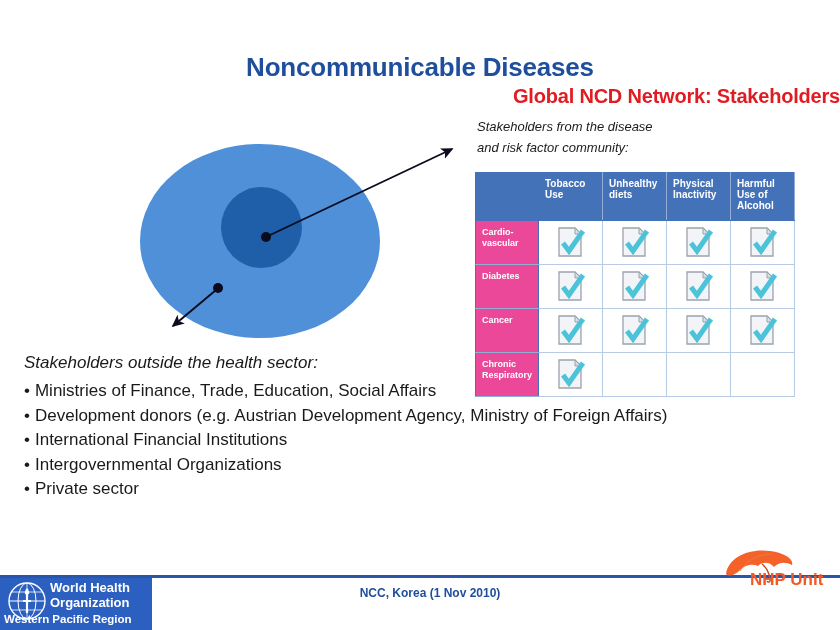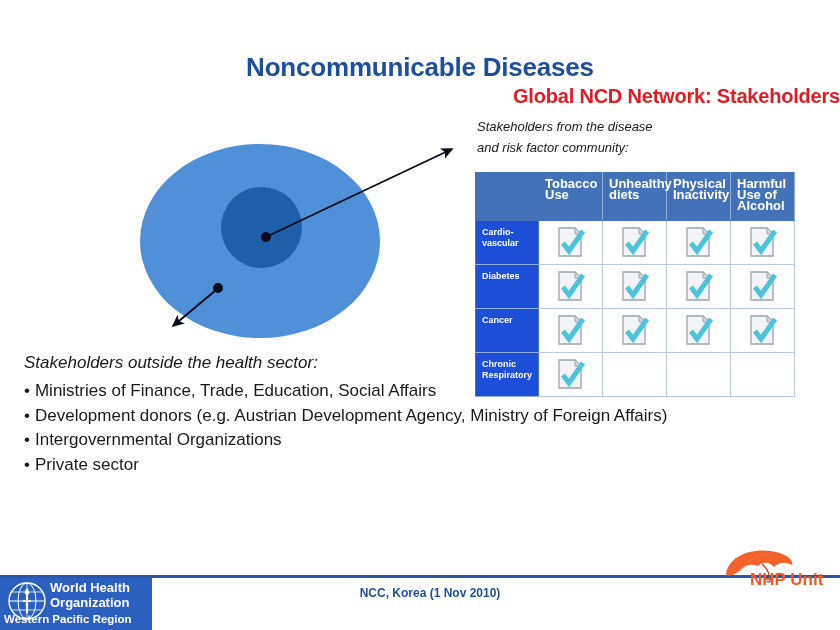--- a/index.html
+++ b/index.html
@@ -105,31 +105,31 @@
   }
   .mx-corner {
     width: 62px;
     height: 42px;
     background: #4472b8;
     border-color: #4472b8 !important;
   }
   .mx-colhead {
     background: #4472b8;
     color: #ffffff;
-    font-size: 13px;
+    font-size: 10px;
     font-weight: bold;
     line-height: 11px;
     text-align: left;
     padding: 5px 0 0 6px !important;
     height: 42px;
     border-color: #4472b8 !important;
     border-right: 1px solid #93aed6 !important;
   }
   .mx-rowhead {
-    background: #1d4ed8;
+    background: #ec4899;
     color: #ffffff;
     font-size: 9px;
     font-weight: bold;
     line-height: 11px;
     text-align: left;
     padding: 6px 0 0 6px !important;
     width: 62px;
     border-color: #4472b8 !important;
     border-bottom: 1px solid #93aed6 !important;
   }
@@ -385,20 +385,21 @@
         <td class="mx-cell"></td>
         <td class="mx-cell"></td>
       </tr>
     </tbody>
 </table>
 
 <div id="outside-heading">Stakeholders outside the health sector:</div>
 <ul id="outside-list">
     <li><span class="bullet">•</span><span>Ministries of Finance, Trade, Education, Social Affairs</span></li>
     <li><span class="bullet">•</span><span>Development donors (e.g. Austrian Development Agency, Ministry of Foreign Affairs)</span></li>
+    <li><span class="bullet">•</span><span>International Financial Institutions</span></li>
     <li><span class="bullet">•</span><span>Intergovernmental Organizations</span></li>
     <li><span class="bullet">•</span><span>Private sector</span></li>
   </ul>
 
 <div id="footer-rule"></div>
 
 <div id="who-logo-block">
   <svg id="who-emblem" viewBox="0 0 42 42">
     <circle cx="21" cy="21" r="18" fill="none" stroke="#ffffff" stroke-width="1.4"></circle>
     <ellipse cx="21" cy="21" rx="9" ry="18" fill="none" stroke="#ffffff" stroke-width="1"></ellipse>

